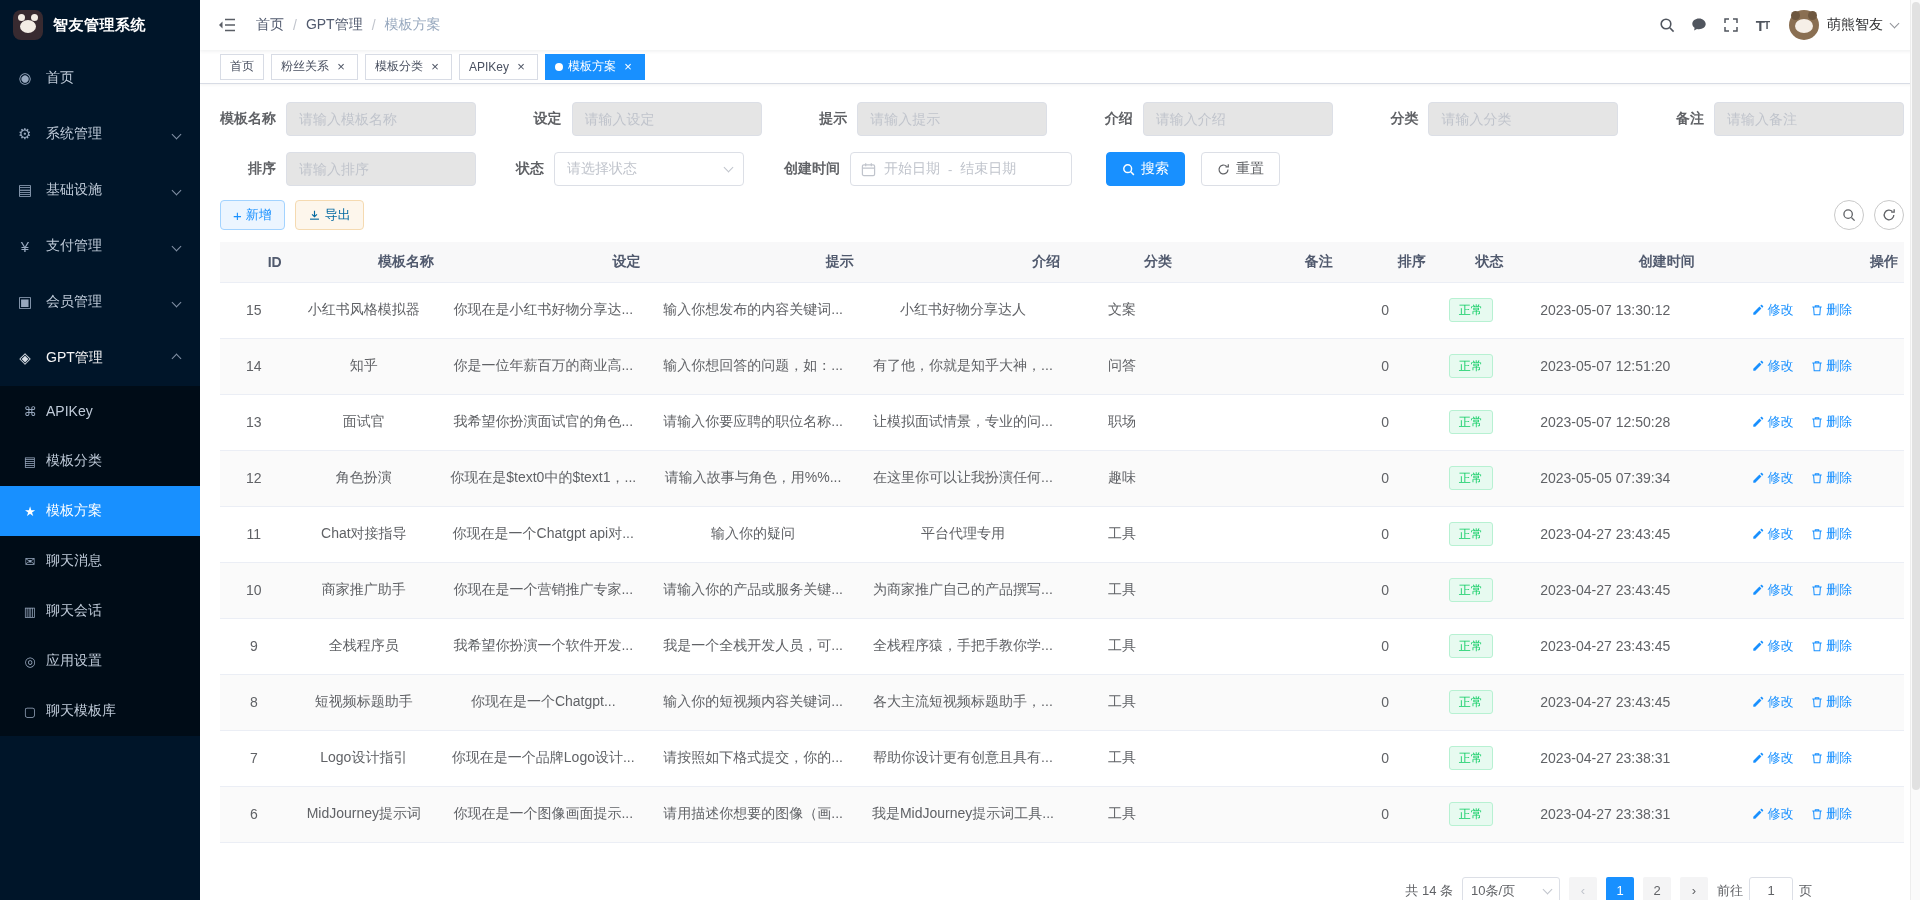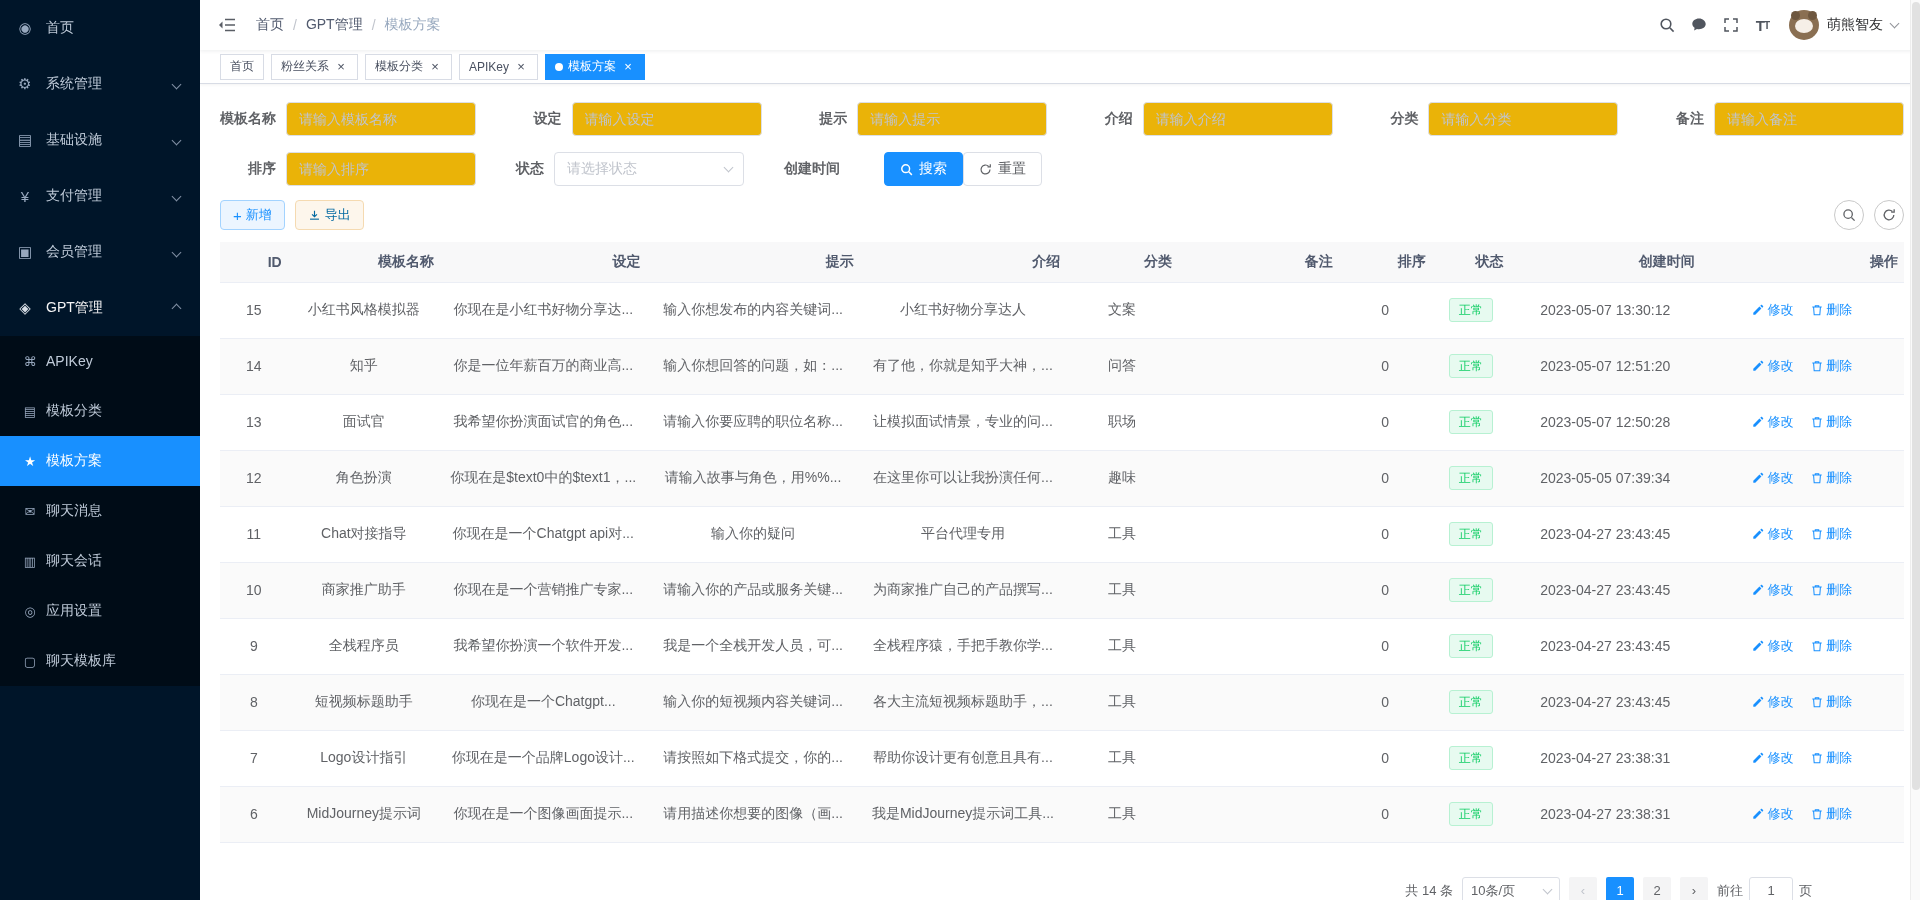--- a/index.html
+++ b/index.html
@@ -50,29 +50,29 @@
 .tag-dot{width:8px;height:8px;border-radius:50%;background:#fff;display:inline-block}
 .tag-close{font-size:13px;width:14px;height:14px;display:inline-flex;align-items:center;justify-content:center;line-height:1;border-radius:50%}
 
 .content{flex:1;padding:0 16px 0 20px;overflow:hidden;background:#fff}
 .filter-row{display:flex;align-items:center;margin-top:18px}
 #filter-row1{justify-content:space-between}
 .row2{margin-top:16px}
 .f-group{display:flex;align-items:center}
 .f-label{font-weight:700;color:#606266;font-size:14px;margin-right:10px;white-space:nowrap}
 .w56{width:56px;text-align:right}
-.f-input{width:190px;height:34px;border:1px solid #dcdfe6;border-radius:4px;padding:0 12px;font-size:14px;color:#606266;outline:none;font-family:inherit;background:#eab308}
+.f-input{width:190px;height:34px;border:1px solid #dcdfe6;border-radius:4px;padding:0 12px;font-size:14px;color:#606266;outline:none;font-family:inherit;background:#e5e5e5}
 .f-input::placeholder{color:#c0c4cc}
 .f-select{width:190px;height:34px;border:1px solid #dcdfe6;border-radius:4px;padding:0 11px 0 12px;display:flex;align-items:center;justify-content:space-between;cursor:pointer;background:#fff}
 .placeholder{color:#c0c4cc;font-size:14px;white-space:nowrap}
 .sel-chev{border-color:#c0c4cc;margin-top:-3px}
 .f-daterange{width:222px;height:34px;border:1px solid #dcdfe6;border-radius:4px;display:flex;align-items:center;gap:8px;padding:0 10px;background:#fff;cursor:pointer}
 .d-sep{color:#c0c4cc;font-size:13px}
 .cal-ic{color:#c0c4cc;flex:none}
-.ml40{margin-left:40px}.ml34{margin-left:34px}.ml16{}
+.ml40{margin-left:40px}.ml34{margin-left:34px}.ml16{margin-left:16px}
 .btn{height:34px;border-radius:4px;border:1px solid #dcdfe6;background:#fff;color:#606266;font-size:14px;display:inline-flex;align-items:center;gap:6px;padding:12px 15px;cursor:pointer;font-family:inherit;white-space:nowrap}
 .btn.primary{background:#1890ff;border-color:#1890ff;color:#fff}
 .btn.mini{height:30px;font-size:13px;padding:0 12px;gap:4px}
 .plain-primary{background:#ecf5ff;border-color:#a3d3ff;color:#1890ff}
 .plain-warning{background:#fdf6ec;border-color:#f5dab1;color:#0369a1}
 .plus{font-size:15px;line-height:1}
 .toolbar{display:flex;align-items:center;margin-top:14px;gap:10px}
 .toolbar-right{margin-left:auto;display:flex;gap:10px}
 .circle-btn{width:30px;height:30px;border-radius:50%;border:1px solid #c9c9c9;background:#fff;color:#606266;display:inline-flex;align-items:center;justify-content:center;cursor:pointer}
 
@@ -95,20 +95,28 @@
 
 .fake-scrollbar{position:absolute;right:0;top:0;width:10px;height:900px;background:#fafafa;border-left:1px solid #ededed;z-index:10}
 .fake-scrollbar .thumb{position:absolute;top:2px;left:1px;width:8px;height:788px;border-radius:4px;background:#e1e1e1}
 </style>
 </head>
 <body>
 
 <div class="app">
 
   <aside class="sidebar">
+    <div class="logo">
+      <span class="logo-mark">
+          <span class="ear l"></span>
+          <span class="ear r"></span>
+          <span class="face"></span>
+        </span>
+      <span class="logo-text">智友管理系统</span>
+    </div>
     <nav id="menu-main">
         <div class="menu-item">
     <span class="mi-icon">◉</span>
     <span class="mi-label">首页</span>
 
   </div>
         <div class="menu-item">
     <span class="mi-icon">⚙</span>
     <span class="mi-label">系统管理</span>
     <span class="mi-chev chev"></span>
@@ -277,20 +285,29 @@
         </div>
         <div class="f-group ml40">
           <label class="f-label">状态</label>
           <div class="f-select">
             <span class="placeholder">请选择状态</span>
             <span class="chev sel-chev"></span>
           </div>
         </div>
         <div class="f-group ml40">
           <label class="f-label">创建时间</label>
+          <div class="f-daterange">
+            <svg class="cal-ic" width="15" height="15" viewBox="0 0 16 16">
+                <rect x="1.5" y="3" width="13" height="11.5" rx="1.5" fill="none" stroke="currentColor" stroke-width="1.3"></rect>
+                <path d="M1.5 6.5h13M5 1.2v3.2M11 1.2v3.2" stroke="currentColor" stroke-width="1.3"></path>
+              </svg>
+            <span class="placeholder">开始日期</span>
+            <span class="d-sep">-</span>
+            <span class="placeholder">结束日期</span>
+          </div>
         </div>
         <button class="btn primary ml34">
           <svg width="13" height="13" viewBox="0 0 16 16">
               <circle cx="7" cy="7" r="4.8" fill="none" stroke="currentColor" stroke-width="1.8"></circle>
               <path d="M10.8 10.8L14.6 14.6" stroke="currentColor" stroke-width="1.8"></path>
             </svg>
           <span>搜索</span>
         </button>
         <button class="btn ml16">
           <svg width="13" height="13" viewBox="0 0 16 16">

